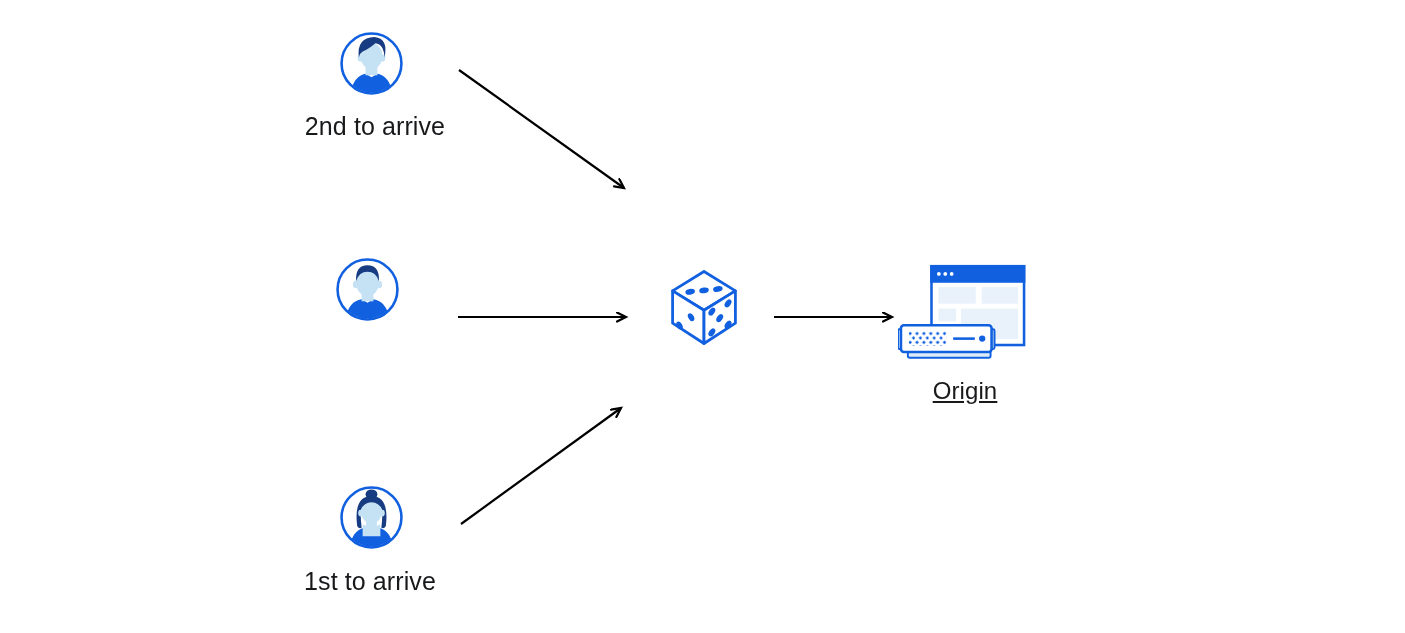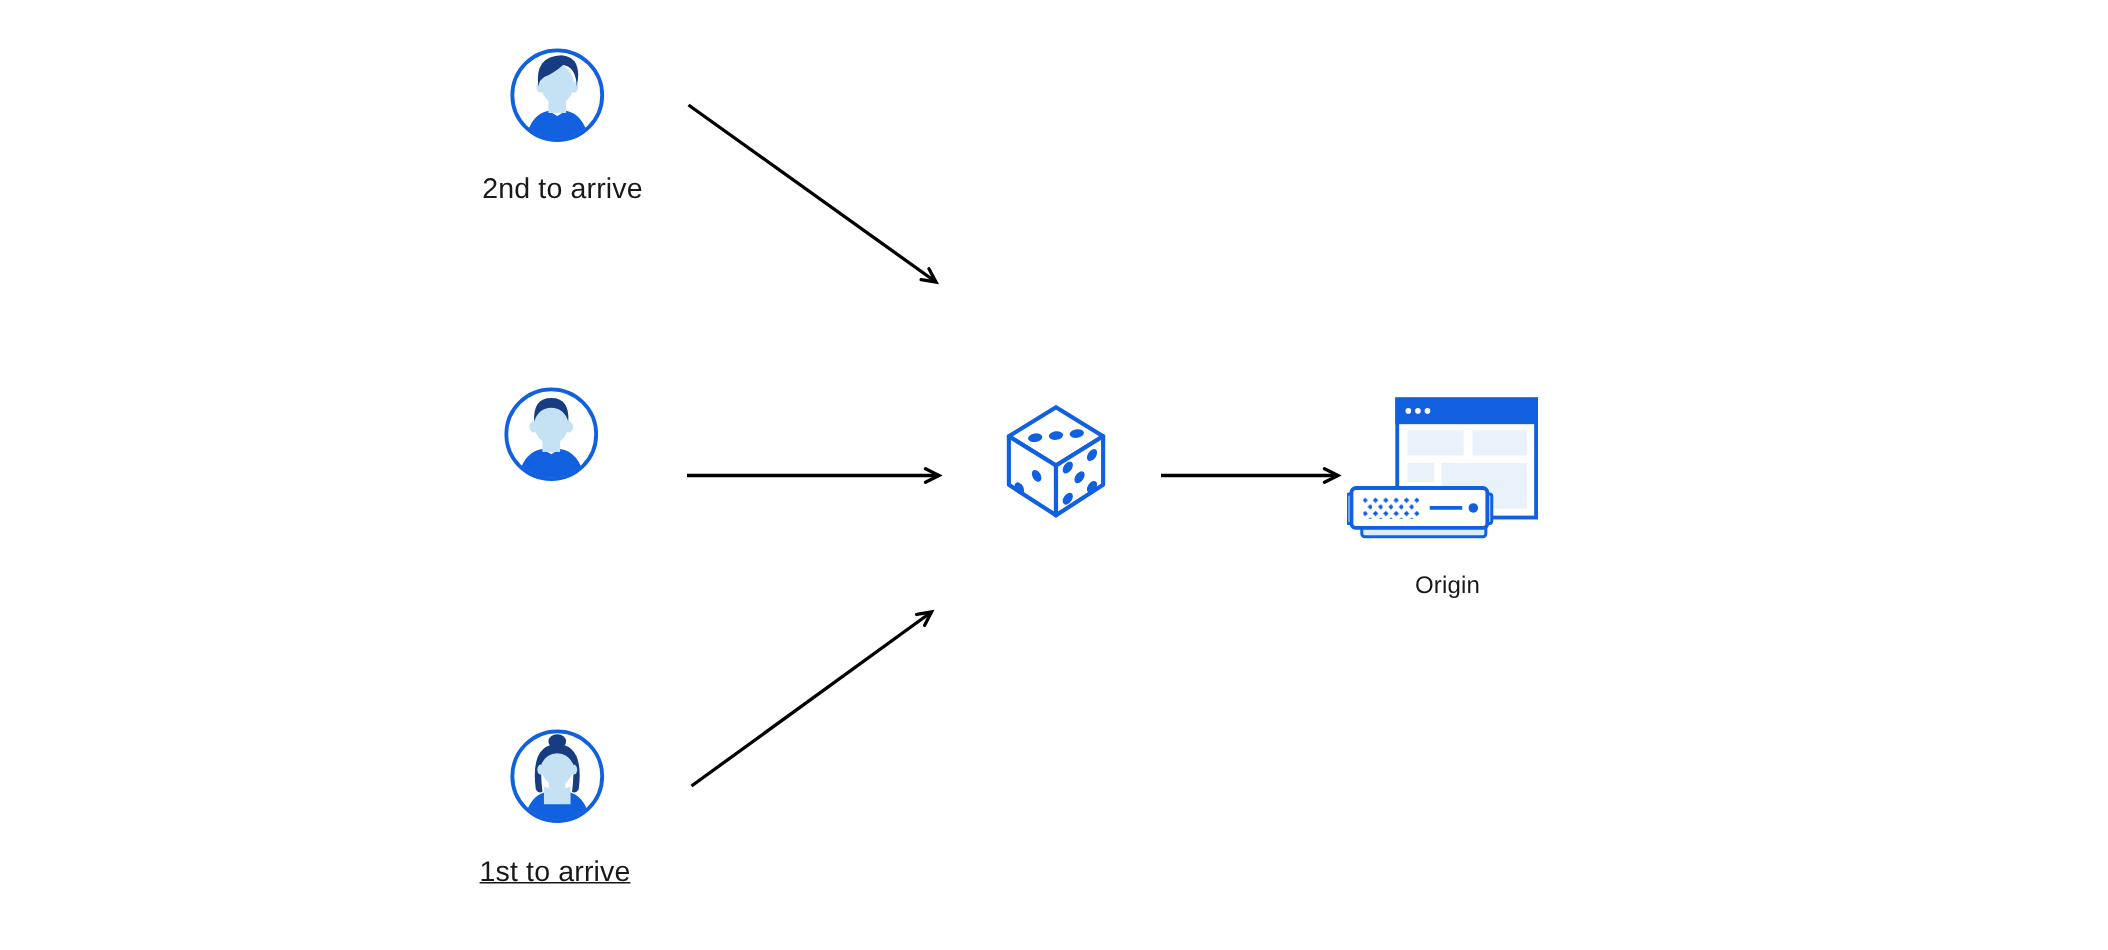--- a/index.html
+++ b/index.html
@@ -19,27 +19,27 @@
   .arrow-layer {
     position: absolute;
     left: 0; top: 0;
     width: 1405px; height: 633px;
     pointer-events: none;
   }
   .node-label {
     position: absolute;
     width: 200px;
     text-align: center;
-    font-size: 19px;
+    font-size: 25px;
     line-height: 23px;
     color: #18191b;
     letter-spacing: 0.1px;
     white-space: nowrap;
   }
-  .origin-label { font-size: 16px; }
+  .origin-label { font-size: 24px; text-decoration: underline; }
 </style>
 </head>
 <body>
 
 <div class="canvas">
 
   <svg class="arrow-layer" viewBox="0 0 1405 633">
     <defs>
       <marker id="ah" markerWidth="16" markerHeight="14" refX="10.5" refY="5.5" orient="auto" markerUnits="userSpaceOnUse">
         <path d="M1.5 1 L10.5 5.5 L1.5 10" fill="none" stroke="#000000" stroke-width="2.2" stroke-linecap="round" stroke-linejoin="miter"></path>
@@ -104,21 +104,21 @@
         <ellipse cx="33" cy="9.5" rx="6" ry="5" fill="#173c82"></ellipse>
         <path d="M18.5 42 Q14.5 12 33 11 Q51.5 12 47.5 42 Q45.5 45 43 43.5 Q45 27 42.5 21.5 Q37.5 26 27 24 Q23.5 23.5 23.5 21.5 Q21 27 23 43.5 Q20.5 45 18.5 42 Z" fill="#173c82"></path>
         <rect x="27.5" y="32" width="11" height="12" fill="#c5e2f5"></rect>
         <ellipse cx="22" cy="28.5" rx="2.5" ry="3.4" fill="#c5e2f5"></ellipse>
         <ellipse cx="44" cy="28.5" rx="2.5" ry="3.4" fill="#c5e2f5"></ellipse>
         <ellipse cx="33" cy="26.5" rx="10.8" ry="12.8" fill="#c5e2f5"></ellipse>
         <path d="M21.8 25.5 Q21.5 12.5 33 12.5 Q44.5 12.5 44.2 25.5 Q40.5 17.5 33 17.5 Q25.5 17.5 21.8 25.5 Z" fill="#173c82"></path>
       </g>
     </svg>
   </div>
-  <div class="node-label" style="left:270px; top:570px;text-decoration:underline;">1st to arrive</div>
+  <div class="node-label" style="left:270px; top:570px;">1st to arrive</div>
 
   <div class="abs" style="left:667px; top:265px;">
     <svg width="74" height="85" viewBox="0 0 80 92">
       <g stroke="#1060e0" stroke-width="3" stroke-linejoin="round" fill="#ffffff">
         <path d="M40 7 L74 28 L40 49 L6 28 Z"></path>
         <path d="M6 28 L40 49 L40 85 L6 63 Z"></path>
         <path d="M74 28 L74 63 L40 85 L40 49 Z"></path>
       </g>
       <g fill="#1060e0">
         <ellipse cx="25" cy="29" rx="5.2" ry="3.1" transform="rotate(-8 25 29)"></ellipse>

